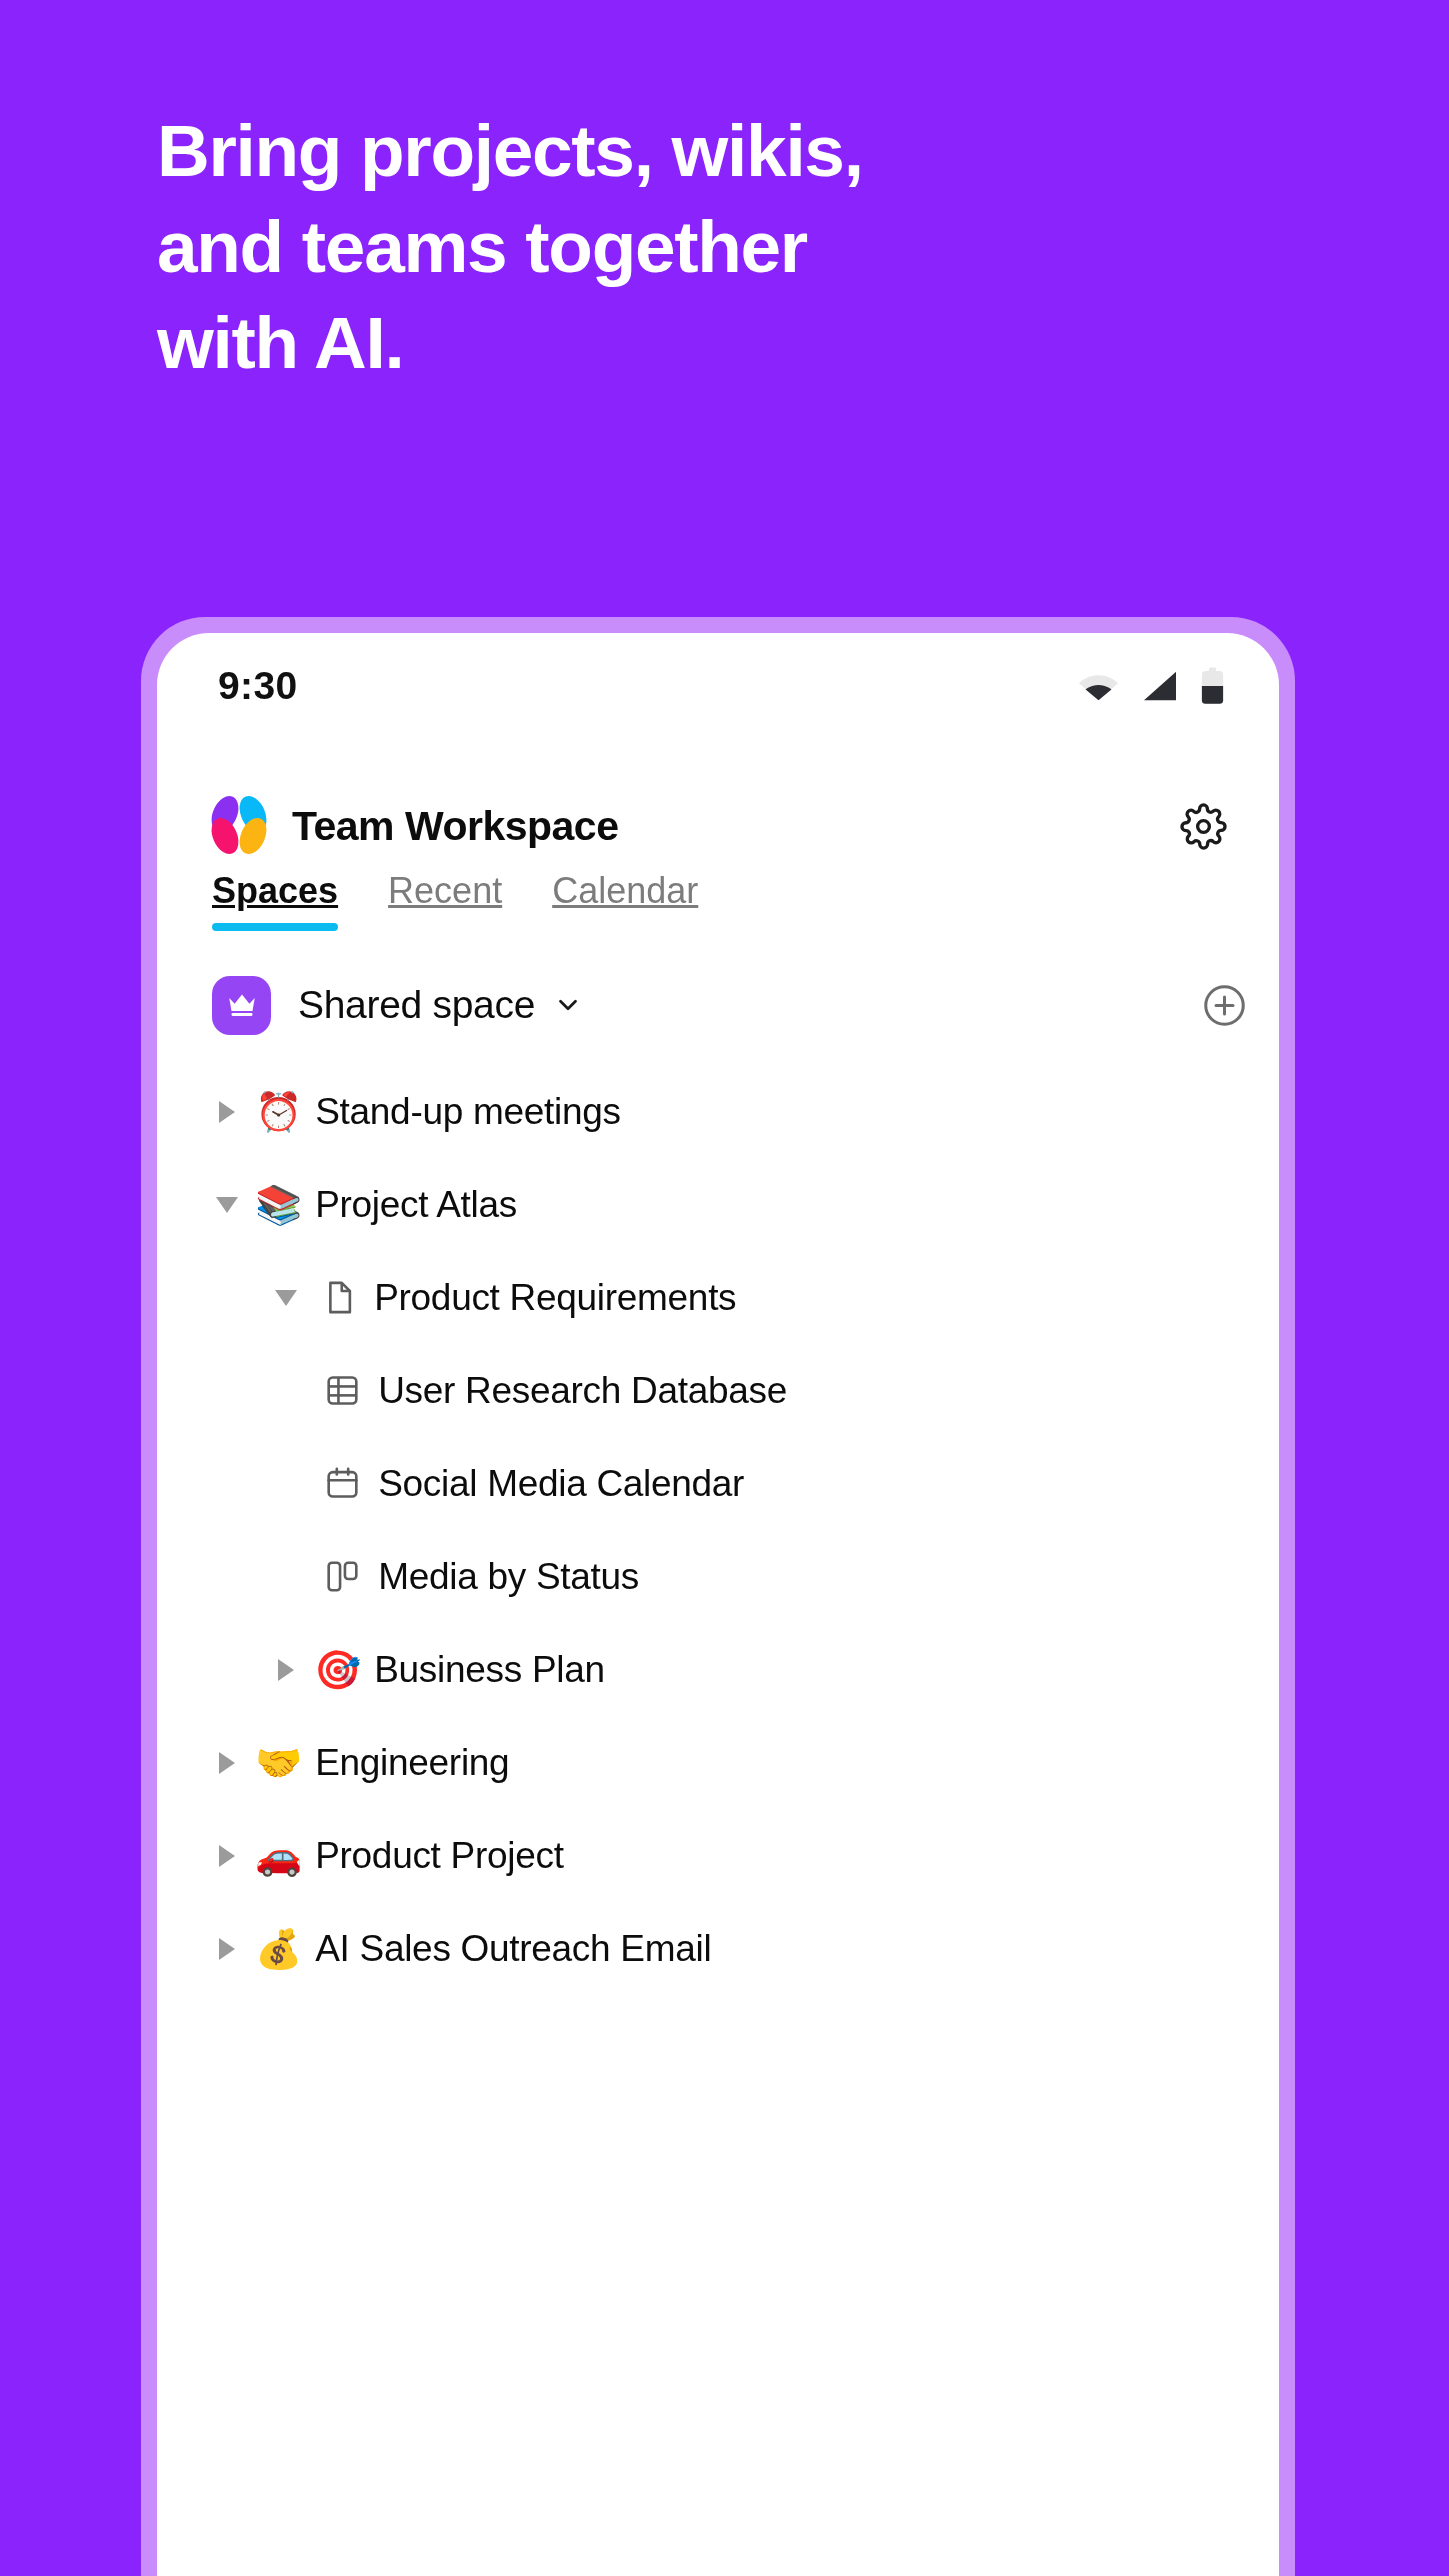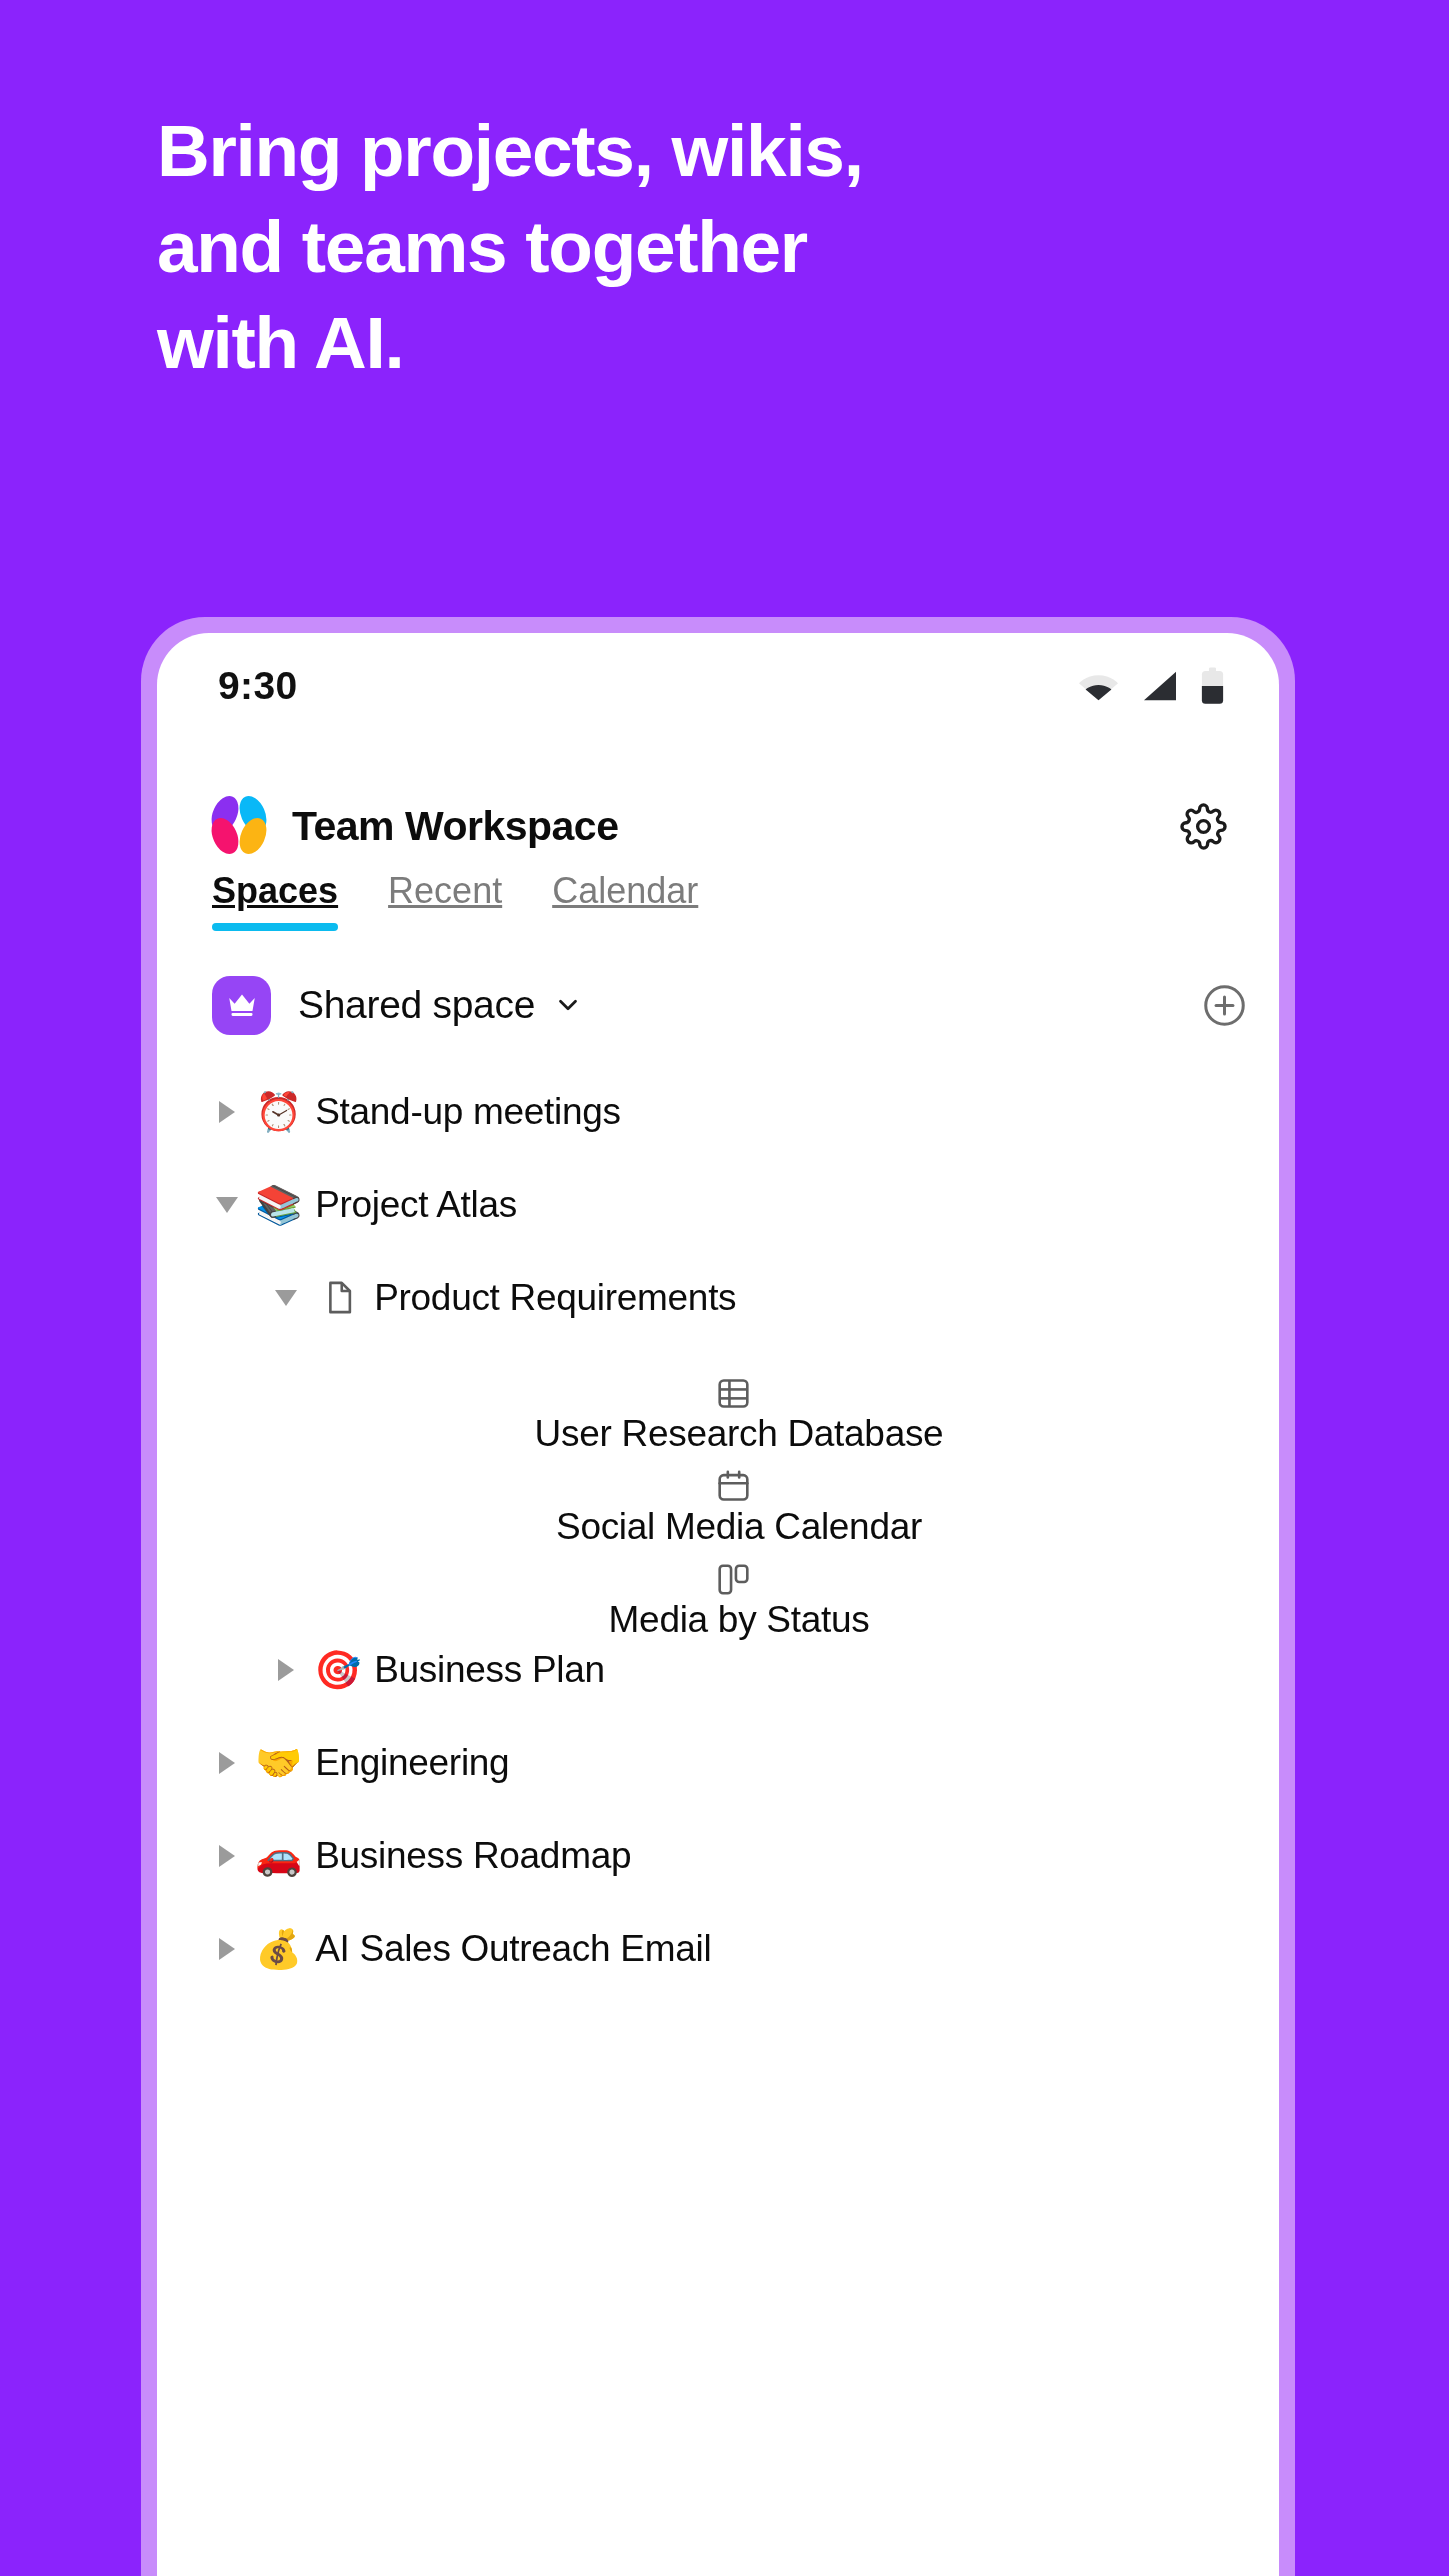--- a/index.html
+++ b/index.html
@@ -192,21 +192,21 @@
   }
   .row-label {
     font-size: 37px;
     color: #0c0c0c;
     letter-spacing: -0.3px;
     white-space: nowrap;
   }
 
   .d0 { padding-left: 55px; }
   .d1 { padding-left: 114px; }
-  .d2 { padding-left: 78px; flex-direction: column; }
+  .d2 { padding-left: 118px; }
 </style>
 </head>
 <body>
 
 <div class="headline">
   <span class="headline-line">Bring projects, wikis,</span>
   <span class="headline-line">and teams together</span>
   <span class="headline-line">with AI.</span>
 </div>
 
@@ -369,21 +369,21 @@
           </span>
       <span class="row-emoji">🤝</span>
       <span class="row-label">Engineering</span>
     </div>
 
     <div class="tree-row d0">
       <span class="twisty">
             <span class="tri"></span>
           </span>
       <span class="row-emoji">🚗</span>
-      <span class="row-label">Business Roadmap</span>
+      <span class="row-label">Product Project</span>
     </div>
 
     <div class="tree-row d0">
       <span class="twisty">
             <span class="tri"></span>
           </span>
       <span class="row-emoji">💰</span>
       <span class="row-label">AI Sales Outreach Email</span>
     </div>
 

